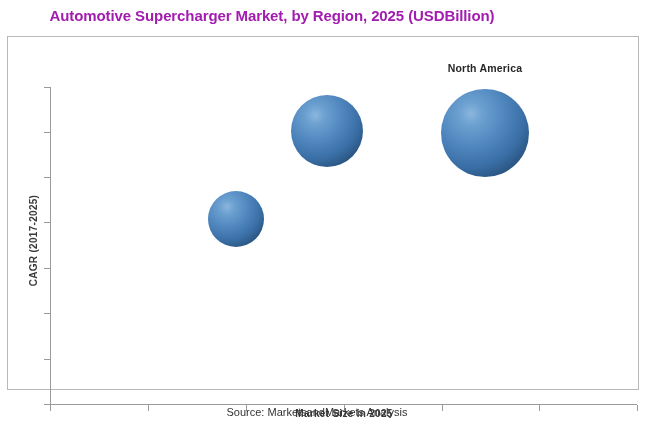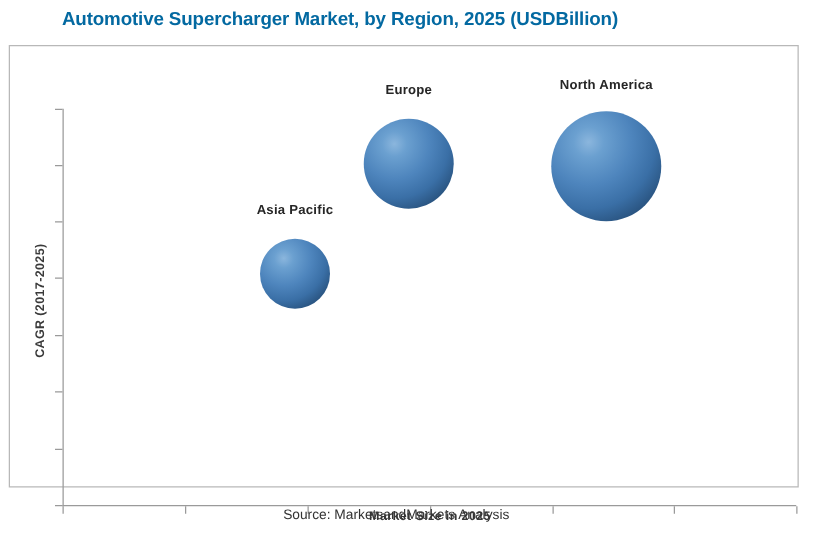--- a/index.html
+++ b/index.html
@@ -27,21 +27,21 @@
   
   #chart-title {
     position: absolute;
     left: 0;
     top: 7px;
     width: 544px;
     text-align: center;
     font-family: "Liberation Sans", sans-serif;
     font-size: 15px;
     font-weight: bold;
-    color: #0369a1;
+    color: #a21caf;
     letter-spacing: -0.1px;
     white-space: nowrap;
   }
 
   
   #plot-frame {
     position: absolute;
     left: 7px;
     top: 36px;
     width: 632px;
@@ -175,24 +175,22 @@
     <div class="x-tick" style="left:336px;"></div>
     <div class="x-tick" style="left:434px;"></div>
     <div class="x-tick" style="left:531px;"></div>
     <div class="x-tick" style="left:629px;"></div>
 
     <div id="y-axis-title">CAGR (2017-2025)</div>
 
     <div id="x-axis-title">Market Size in 2025</div>
 
     <div class="bubble" style="left:200px; top:154px; width:56px; height:56px;"></div>
-    <div class="bubble-label" style="left:158px; top:125px; width:140px;">Asia Pacific</div>
 
     <div class="bubble" style="left:283px; top:58px; width:72px; height:72px;"></div>
-    <div class="bubble-label" style="left:249px; top:29px; width:140px;">Europe</div>
 
     <div class="bubble" style="left:433px; top:52px; width:88px; height:88px;"></div>
     <div class="bubble-label" style="left:407px; top:25px; width:140px;text-align:center;">North America</div>
 
   </div>
 
   <div id="source-note">Source: MarketsandMarkets Analysis</div>
 
 </div>
 

